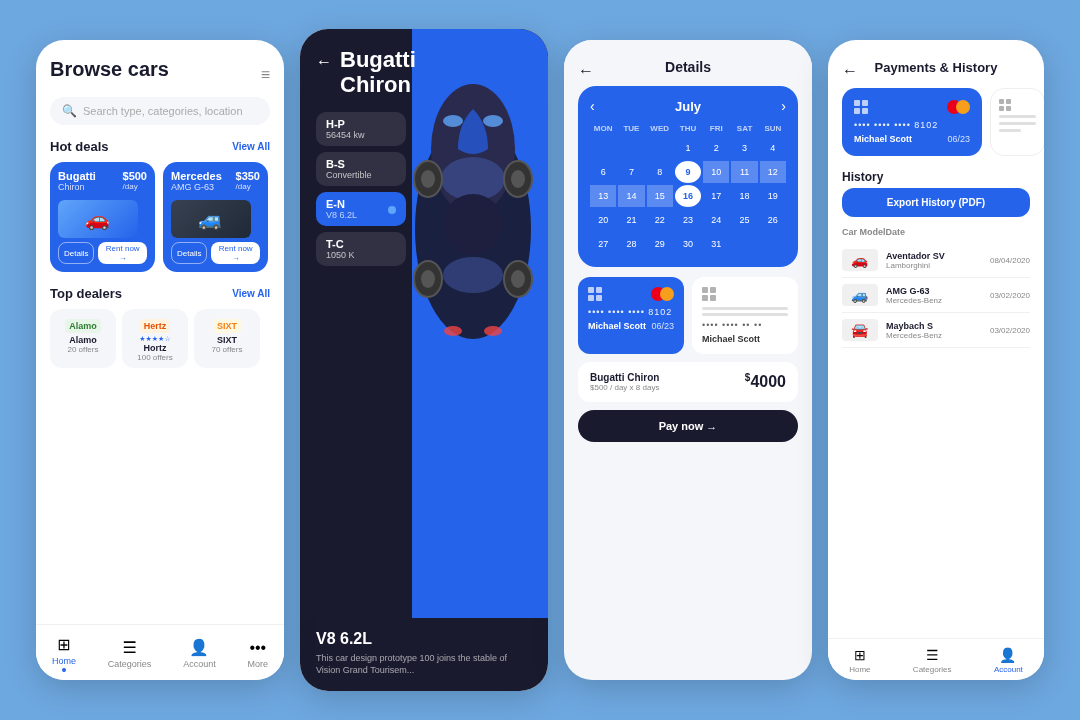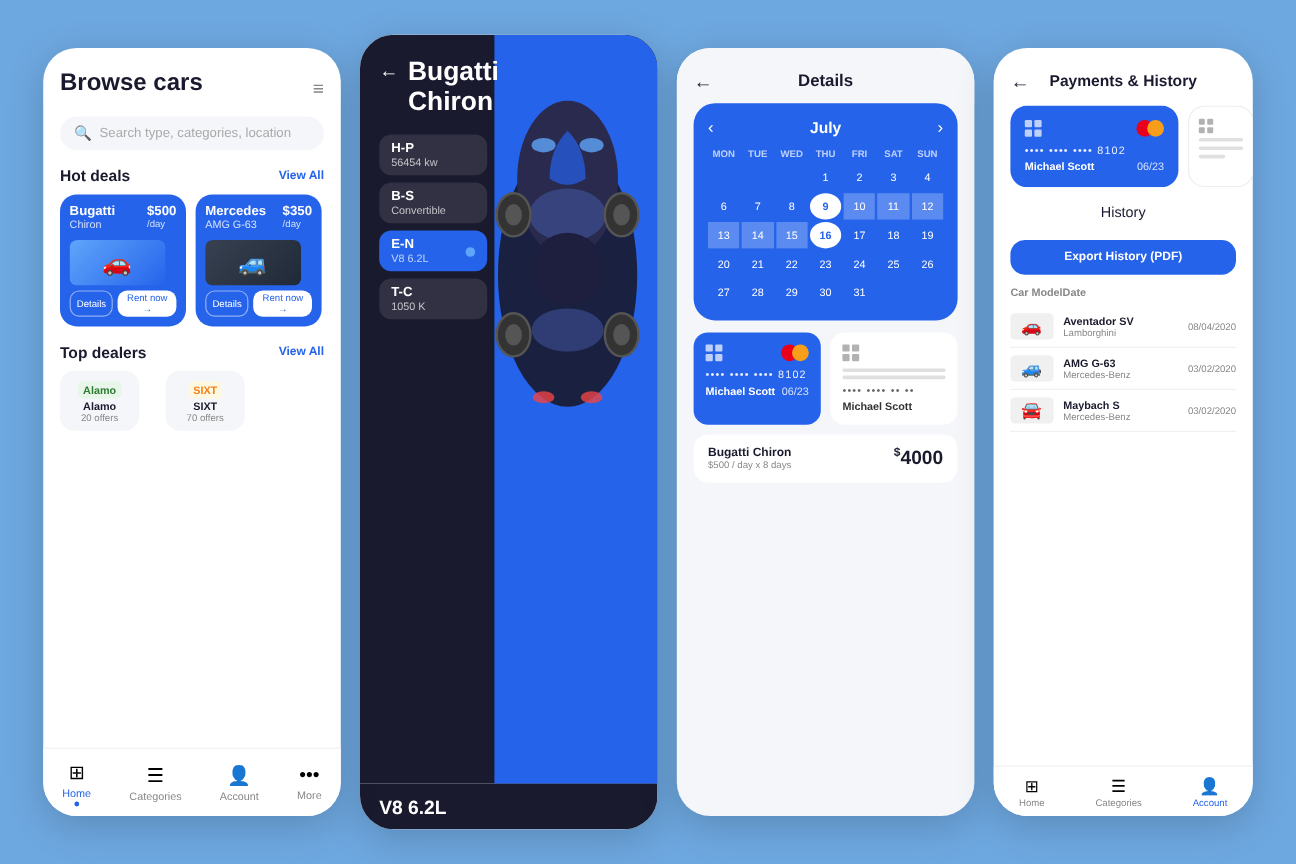--- a/index.html
+++ b/index.html
@@ -166,21 +166,21 @@
       border: none;
       border-radius: 8px;
       padding: 2px 5px;
       cursor: pointer;
     }
     .dealers-section {
       margin-bottom: 8px;
     }
     .dealers-row {
       display: flex;
-      gap: 22px;
+      gap: 6px;
     }
     .dealer-card {
       background: #f5f6fa;
       border-radius: 12px;
       padding: 6px 8px;
       width: 66px;
       text-align: center;
     }
     .dealer-logo {
       font-size: 9px;
@@ -550,24 +550,23 @@
       height: 3px;
       background: #e0e0e0;
       border-radius: 2px;
     }
     .history-section {
       padding: 0 14px;
       flex: 1;
     }
     .history-label {
       font-size: 12px;
-      font-weight: 400;
+      font-weight: 700;
       color: #1a1a2e;
-      margin-bottom: 16px;
-      text-align: center;
+      margin-bottom: 4px;
     }
     .export-btn {
       background: #2563eb;
       border: none;
       border-radius: 12px;
       color: #fff;
       font-size: 10px;
       font-weight: 600;
       padding: 9px 12px;
       cursor: pointer;
@@ -693,20 +692,26 @@
         <span class="section-title">Top dealers</span>
         <span class="view-all">View All</span>
       </div>
       <div class="dealers-row">
         <div class="dealer-card">
           <div class="dealer-logo logo-alamo">Alamo</div>
           <div class="dealer-name">Alamo</div>
           <div class="dealer-offers">20 offers</div>
         </div>
         <div class="dealer-card">
+          <div class="dealer-logo logo-hertz">Hertz</div>
+          <div class="dealer-stars">★★★★☆</div>
+          <div class="dealer-name">Hortz</div>
+          <div class="dealer-offers">100 offers</div>
+        </div>
+        <div class="dealer-card">
           <div class="dealer-logo logo-sixt">SIXT</div>
           <div class="dealer-name">SIXT</div>
           <div class="dealer-offers">70 offers</div>
         </div>
       </div>
     </div>
   </div>
   <div class="bottom-nav">
     <div class="nav-item">
       <span class="nav-icon">⊞</span>
@@ -783,20 +788,21 @@
 
         <ellipse cx="35" cy="100" rx="7" ry="9" fill="#555"></ellipse>
         <ellipse cx="125" cy="100" rx="7" ry="9" fill="#555"></ellipse>
         <ellipse cx="35" cy="200" rx="7" ry="9" fill="#555"></ellipse>
         <ellipse cx="125" cy="200" rx="7" ry="9" fill="#555"></ellipse>
       </svg>
     </div>
   </div>
   <div class="card2-bottom-info">
     <div class="engine-label">V8 6.2L</div>
+    <div class="car-desc">This car design prototype 100 joins the stable of Vision Grand Tourisem...</div>
   </div>
 </div>
 
 <div class="phone-card card3">
   <div class="card3-header">
     <span class="back-arrow" style="color:#1a1a2e;">←</span>
     <span class="card3-title">Details</span>
     <span style="width:16px;"></span>
   </div>
   <div class="calendar-container">
@@ -895,20 +901,21 @@
 
   <div class="car-booking-info">
     <div>
       <div class="booking-name">Bugatti Chiron</div>
       <div class="booking-sub">$500 / day x 8 days</div>
     </div>
     <div class="booking-price">
       <span class="price-dollar">$</span>4000
     </div>
   </div>
+  <button class="pay-now-btn">Pay now →</button>
 </div>
 
 <div class="phone-card card4">
   <div class="card4-header">
     <span class="back-arrow" style="color:#1a1a2e;">←</span>
     <span class="card4-title">Payments &amp; History</span>
     <span style="width:16px;"></span>
   </div>
   <div class="payment-cards-row">
     <div class="pay-card-big">

